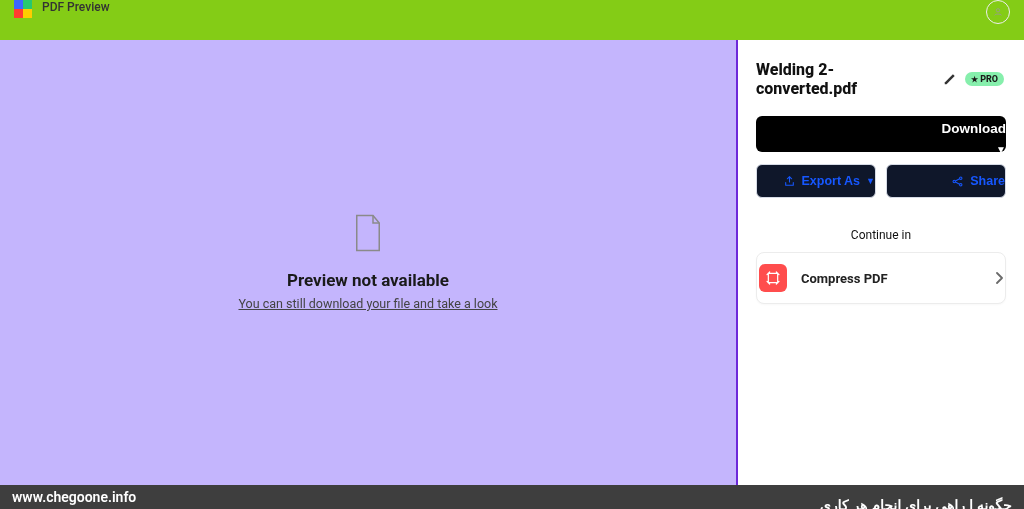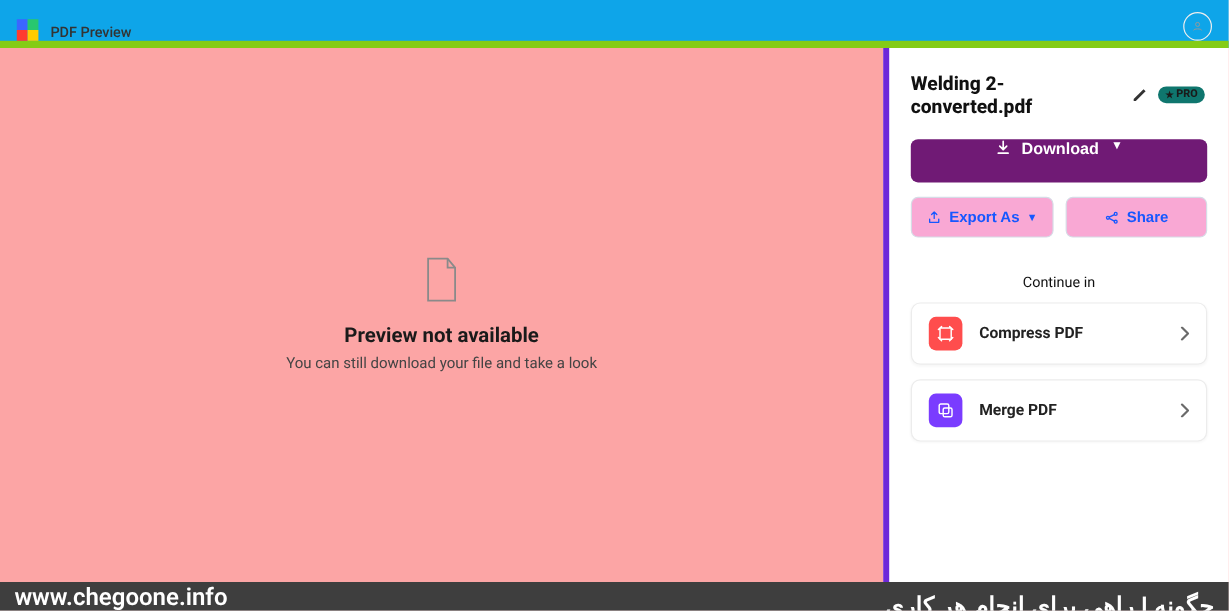--- a/index.html
+++ b/index.html
@@ -1,63 +1,63 @@
 <!DOCTYPE html>
 <html><head>
 <meta charset="utf-8">
 <style>
   * { box-sizing: border-box; margin: 0; padding: 0; }
   body { font-family: -apple-system, BlinkMacSystemFont, "Segoe UI", Roboto, Helvetica, Arial, sans-serif; background: #fff; width: 1024px; height: 509px; overflow: hidden; position: relative; }
 
   
-  .topbar { display: flex; align-items: flex-end; height: 40px; padding: 0 14px; border-bottom: 6px solid #84cc16; background: #0ea5e9; }
+  .topbar { display: flex; align-items: flex-start; height: 40px; padding: 0 14px; border-bottom: 6px solid #84cc16; background: #84cc16; }
   .logo { width: 18px; height: 18px; margin-right: 10px; display: grid; grid-template-columns: 1fr 1fr; grid-template-rows: 1fr 1fr; }
   .logo span:nth-child(1){background:#3b66ff;}
   .logo span:nth-child(2){background:#28c76f;}
   .logo span:nth-child(3){background:#ff3b30;}
   .logo span:nth-child(4){background:#ffcc00;}
   .topbar-title { font-size: 12px; color: #333; font-weight: 500; }
   .topbar-right { margin-left: auto; width: 24px; height: 24px; border-radius: 50%; border: 1px solid #eee; display:flex; align-items:center; justify-content:center; color:#999; }
 
   
   .content { display: flex; height: calc(100% - 40px - 24px); }
-  .preview { flex: 1; background: #fca5a5; display: flex; flex-direction: column; align-items: center; justify-content: center; }
+  .preview { flex: 1; background: #c4b5fd; display: flex; flex-direction: column; align-items: center; justify-content: center; }
   .file-icon { width: 30px; height: 38px; margin-bottom: 18px; color:#8a8a8a; }
   .preview h2 { font-size: 17px; font-weight: 700; color: #1a1a1a; margin-bottom: 6px; }
-  .preview p { font-size: 12.5px; color: #444; }
+  .preview p { font-size: 12.5px; color: #444; text-decoration: underline; }
 
-  .side { width: 288px; padding: 20px 0 0 0; border-left: 5px solid #6d28d9; overflow:hidden; }
+  .side { width: 288px; padding: 20px 0 0 0; border-left: 2px solid #6d28d9; overflow:hidden; }
   .file-row { display:flex; align-items:center; padding: 0 20px 0 18px; gap:8px; }
   .file-title { font-size: 16px; font-weight: 800; color:#111; }
   .edit-icon { width:14px; height:14px; color:#333; flex-shrink:0; }
-  .pro-badge { background:#0f766e; color:#1a1a1a; font-size:9px; font-weight:800; padding:2px 6px; border-radius:8px; display:inline-flex; align-items:center; gap:2px; }
+  .pro-badge { background:#86efac; color:#1a1a1a; font-size:9px; font-weight:800; padding:2px 6px; border-radius:8px; display:inline-flex; align-items:center; gap:2px; }
   .pro-badge::before{content:"★"; font-size:8px;}
 
   .btns { padding: 18px 18px 0 18px; }
-  .btn-primary { width:100%; background:#701a75; color:#fff; border:none; border-radius:6px; height:36px; font-size:13.5px; font-weight:700; display:flex; align-items:flex-start; justify-content:center; gap:8px; cursor:pointer; }
+  .btn-primary { width:100%; background:#000000; color:#fff; border:none; border-radius:6px; height:36px; font-size:13.5px; font-weight:700; display:flex; align-items:flex-end; justify-content:center; gap:8px; cursor:pointer;flex-direction:column; }
   .btn-primary .chev{ font-size:10px; margin-left:2px; }
   .btn-row { display:flex; gap:10px; margin-top:12px; }
-  .btn-outline { flex:1; background:#f9a8d4; border:1px solid #d6dbe6; color:#1657ff; border-radius:6px; height:34px; font-size:12.5px; font-weight:600; display:flex; align-items:center; justify-content:center; gap:6px; cursor:pointer; }
+  .btn-outline { flex:1; background:#0f172a; border:1px solid #d6dbe6; color:#1657ff; border-radius:6px; height:34px; font-size:12.5px; font-weight:600; display:flex; align-items:center; justify-content:flex-end; gap:6px; cursor:pointer; }
   .btn-outline .chev{ font-size:9px; color:#1657ff; }
 
   .section-label { font-size:12px; font-weight:400; color:#111; padding: 30px 18px 10px 18px; text-align: center; }
 
   .tool-list { padding: 0 18px; display:flex; flex-direction:column; gap:12px; }
-  .tool { display:flex; align-items:center; background:#fff; border:1px solid #ececec; border-radius:8px; height:52px; padding:0 14px; cursor:pointer; box-shadow: 0 1px 2px rgba(0,0,0,0.03); }
+  .tool { display:flex; align-items:center; background:#fff; border:1px solid #ececec; border-radius:8px; height:52px; padding:0 2px; cursor:pointer; box-shadow: 0 1px 2px rgba(0,0,0,0.03); }
   .tool-icon { width:28px; height:28px; border-radius:6px; display:flex; align-items:center; justify-content:center; margin-right:14px; color:#fff; flex-shrink:0; }
   .tool-label { font-size:13px; font-weight:700; color:#222; }
   .tool-chevron { margin-left:auto; color:#6a6a6a; }
 
   .ic-compress{ background:#ff4d4d; }
   .ic-merge{ background:#7a3cff; }
   .ic-split{ background:#a14dff; }
   .ic-esign{ background:#ff3ca6; }
 
   
-  .footbar { position:absolute; bottom:0; left:0; right:0; height:24px; background:rgba(20,20,20,0.82); color:#fff; display:flex; align-items:center; padding:0 12px; font-size:20px; direction:ltr; }
+  .footbar { position:absolute; bottom:0; left:0; right:0; height:24px; background:rgba(20,20,20,0.82); color:#fff; display:flex; align-items:center; padding:0 12px; font-size:14px; direction:ltr; }
   .footbar .fa { margin-left:auto; font-family: Tahoma, Arial, sans-serif; font-weight:700; direction:rtl;margin-top:16px; }
   .footbar .url { font-weight:600; }
 
   svg{display:block;}
 </style>
 </head>
 <body>
 
 <div class="topbar">
   <div class="logo">
@@ -131,32 +131,20 @@
           <svg width="16" height="16" viewBox="0 0 24 24">
               <path d="M7 3 L3 7 M17 3 L21 7 M7 21 L3 17 M17 21 L21 17 M5 5 H19 V19 H5 Z" stroke="#fff" stroke-width="1.8" fill="none" stroke-linecap="round"></path>
             </svg>
         </div>
         <span class="tool-label">Compress PDF</span>
         <svg class="tool-chevron" width="8" height="12" viewBox="0 0 8 12">
             <path d="M2 1 L7 6 L2 11" stroke="currentColor" stroke-width="1.8" fill="none" stroke-linecap="round" stroke-linejoin="round"></path>
           </svg>
       </div>
 
-      <div class="tool">
-        <div class="tool-icon ic-merge">
-          <svg width="16" height="16" viewBox="0 0 24 24">
-              <rect x="4" y="4" width="12" height="12" rx="2" stroke="#fff" stroke-width="1.8" fill="none"></rect>
-              <rect x="9" y="9" width="11" height="11" rx="2" stroke="#fff" stroke-width="1.8" fill="none"></rect>
-            </svg>
-        </div>
-        <span class="tool-label">Merge PDF</span>
-        <svg class="tool-chevron" width="8" height="12" viewBox="0 0 8 12">
-            <path d="M2 1 L7 6 L2 11" stroke="currentColor" stroke-width="1.8" fill="none" stroke-linecap="round" stroke-linejoin="round"></path>
-          </svg>
-      </div>
 
 
     </div>
   </div>
 
 </div>
 
 <div class="footbar">
   <span class="url">www.chegoone.info</span>
   <span class="fa">چگونه | راهی برای انجام هر کاری</span>

